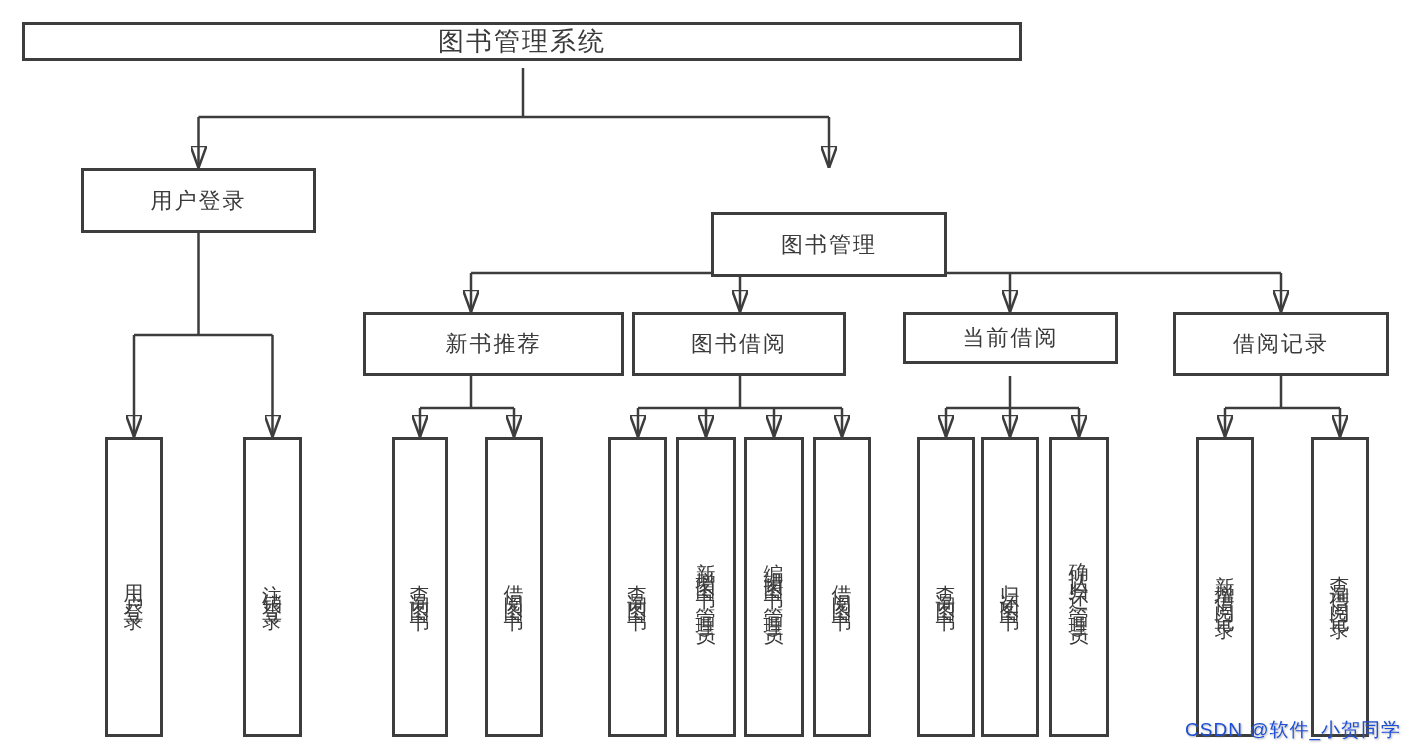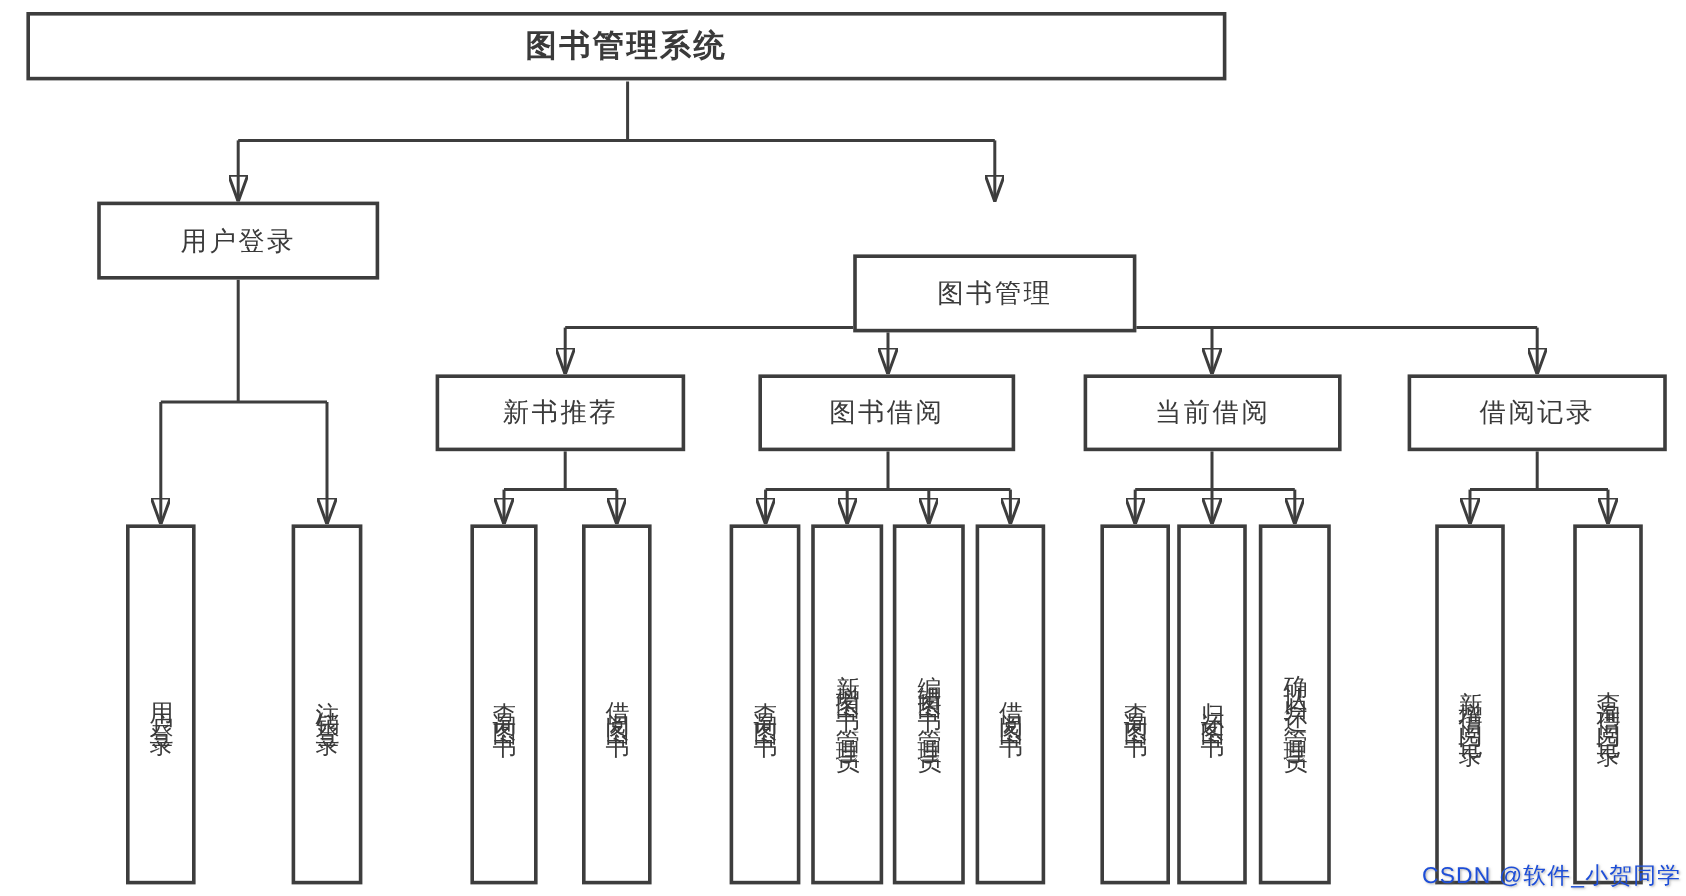--- a/index.html
+++ b/index.html
@@ -109,38 +109,38 @@
       <line x1="1079" y1="408" x2="1079" y2="437" marker-end="url(#arrow)"></line>
     </g>
 
     <g>
       <path d="M1281 376 V408 M1225 408 H1340"></path>
       <line x1="1225" y1="408" x2="1225" y2="437" marker-end="url(#arrow)"></line>
       <line x1="1340" y1="408" x2="1340" y2="437" marker-end="url(#arrow)"></line>
     </g>
   </svg>
 
-  <div class="node h node-root" style="left:22px; top:10px; width:1000px; height:57px;font-weight:bold;">
+  <div class="node h node-root" style="left:22px; top:22px; width:1000px; height:39px;">
     <span>图书管理系统</span>
   </div>
 
   <div class="node h node-l2" style="left:81px; top:168px; width:235px; height:65px;">
     <span>用户登录</span>
   </div>
   <div class="node h node-l2" style="left:711px; top:168px; width:236px; height:65px;margin-top:44px;">
     <span>图书管理</span>
   </div>
 
-  <div class="node h node-l3" style="left:363px; top:312px; width:208px; height:64px;">
+  <div class="node h node-l3" style="left:363px; top:312px; width:261px; height:64px;">
     <span>新书推荐</span>
   </div>
   <div class="node h node-l3" style="left:632px; top:312px; width:214px; height:64px;">
     <span>图书借阅</span>
   </div>
-  <div class="node h node-l3" style="left:903px; top:312px; width:215px; height:64px;align-items:center;">
+  <div class="node h node-l3" style="left:903px; top:312px; width:215px; height:52px;align-items:center;">
     <span>当前借阅</span>
   </div>
   <div class="node h node-l3" style="left:1173px; top:312px; width:216px; height:64px;">
     <span>借阅记录</span>
   </div>
 
   <div class="node v" style="left:105px; top:437px; width:58px; height:300px;">
     <span>用户登录</span>
   </div>
   <div class="node v" style="left:243px; top:437px; width:59px; height:300px;">

